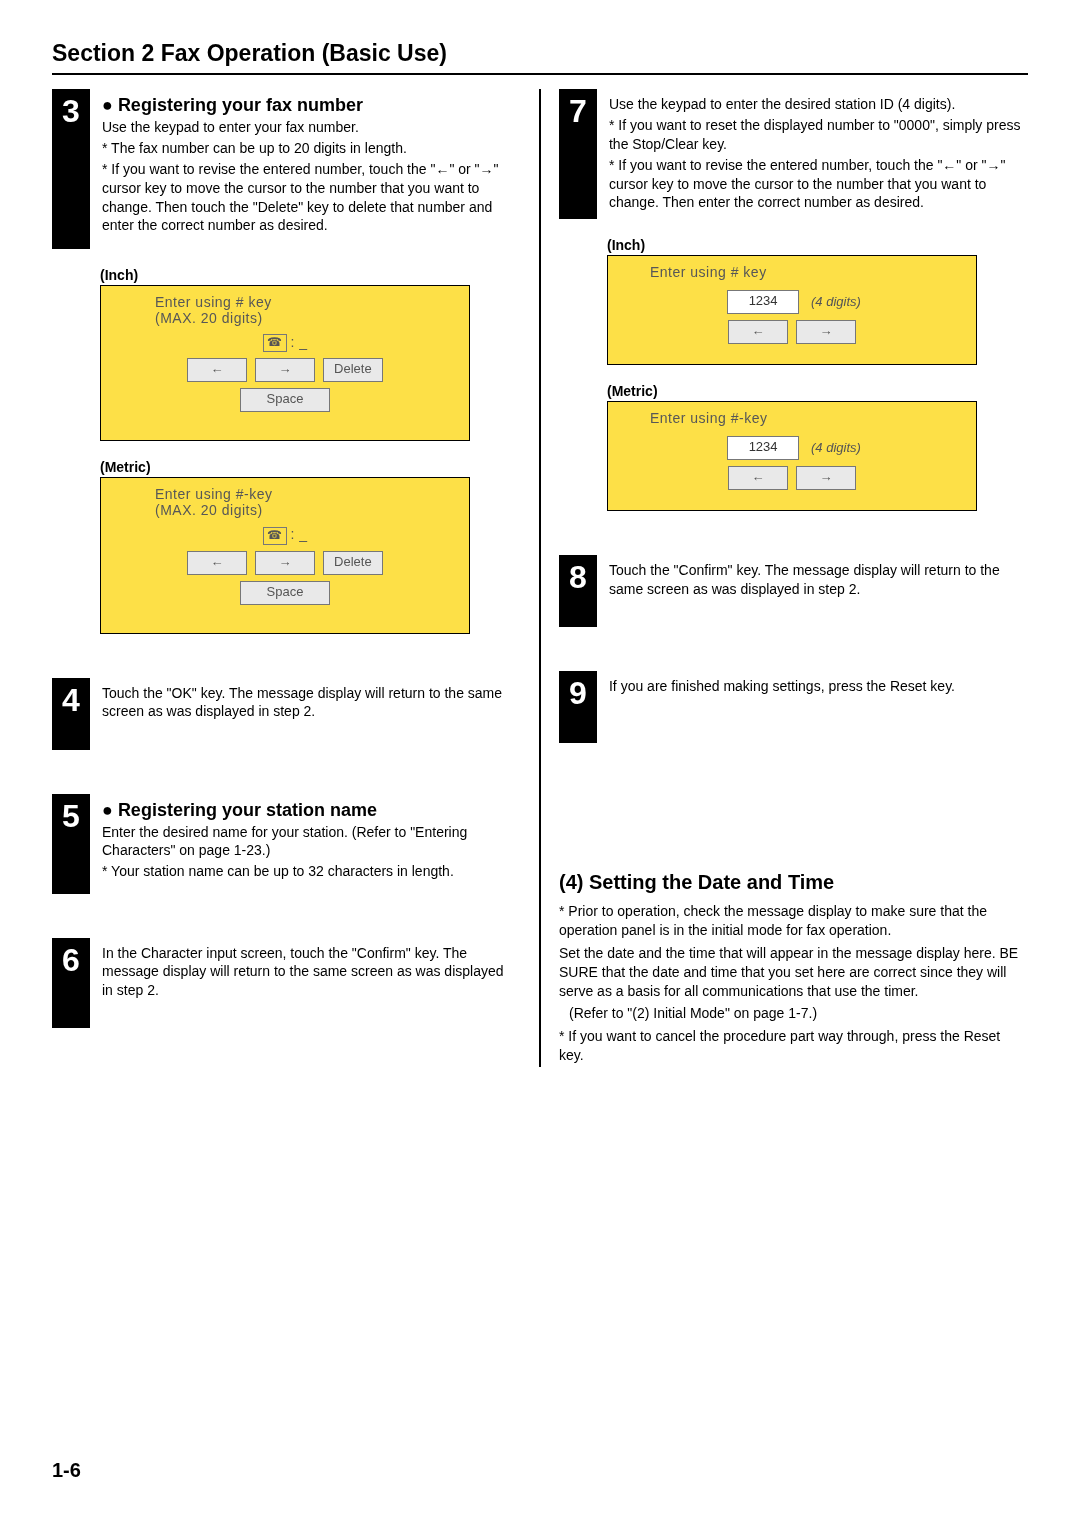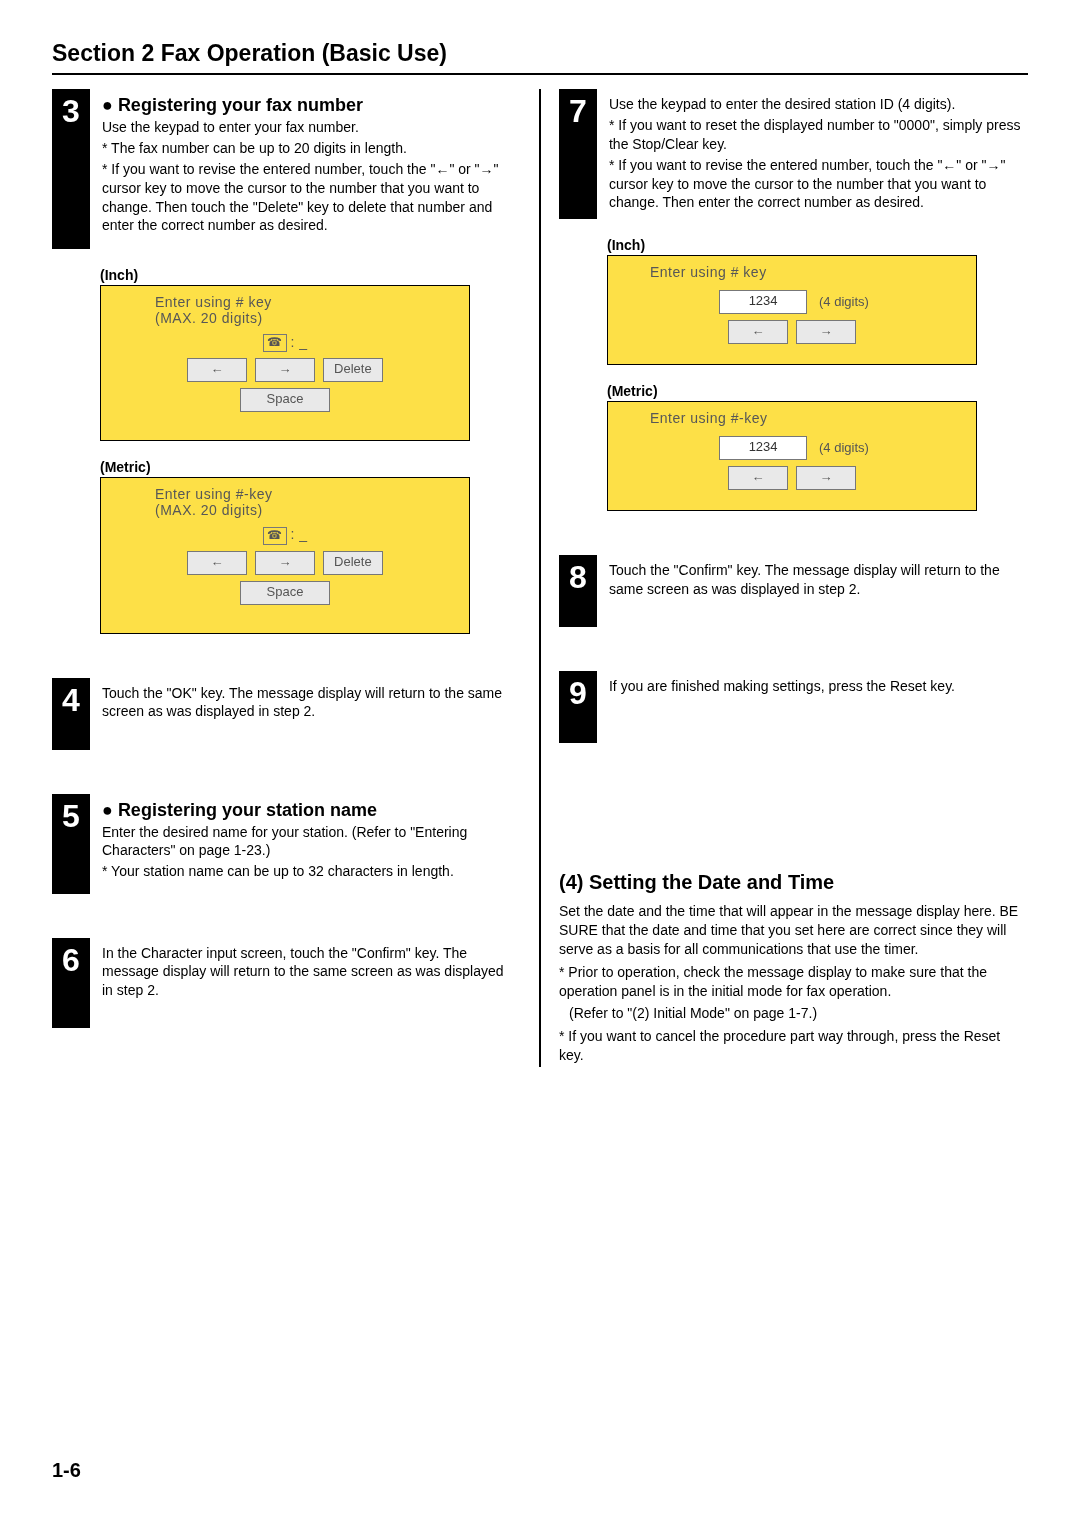--- a/index.html
+++ b/index.html
@@ -111,27 +111,27 @@
     vertical-align: middle;
   }
   .ss-display {
     display: inline-block;
     min-width: 42px;
     height: 22px;
     line-height: 20px;
     border: 1px solid #777;
     background: #fff;
     margin: 0 4px;
-    padding: 0 22px;
+    padding: 0 14px;
     font-size: 13px;
     color: #333;
     text-align: center;
     vertical-align: middle;
   }
-  .ss-digits-label { color:#555; font-size: 13px; margin-left: 4px; }
+  .ss-digits-label { color:#555; font-size: 13px; margin-left: 4px; font-style: italic; }
   .screenshot.compact { padding-bottom: 20px; }
   .setting-heading { font-size: 20px; font-weight: bold; margin: 18px 0 6px 0; }
   .gap-md { height: 44px; }
   .page-num {
     position: absolute;
     left: 52px;
     bottom: 46px;
     font-size: 20px;
     font-weight: bold;
   }
@@ -276,21 +276,21 @@
       <div class="step">
         <div class="step-num-box num-short">9</div>
         <div class="step-body">
           <div class="body-text">If you are finished making settings, press the Reset key.</div>
         </div>
       </div>
 
       <div style="height:110px"></div>
 
       <div class="setting-heading">(4) Setting the Date and Time</div>
+      <div class="body-text">* Prior to operation, check the message display to make sure that the operation panel is in the initial mode for fax operation.</div>
       <div class="body-text">Set the date and the time that will appear in the message display here. BE SURE that the date and time that you set here are correct since they will serve as a basis for all communications that use the timer.</div>
-      <div class="body-text">* Prior to operation, check the message display to make sure that the operation panel is in the initial mode for fax operation.</div>
       <div class="body-text" style="padding-left:10px">(Refer to "(2) Initial Mode" on page 1-7.)</div>
       <div class="body-text">* If you want to cancel the procedure part way through, press the Reset key.</div>
     </div>
   </div>
 </div>
 
 <div class="page-num">1-6</div>
 
 </body></html>

